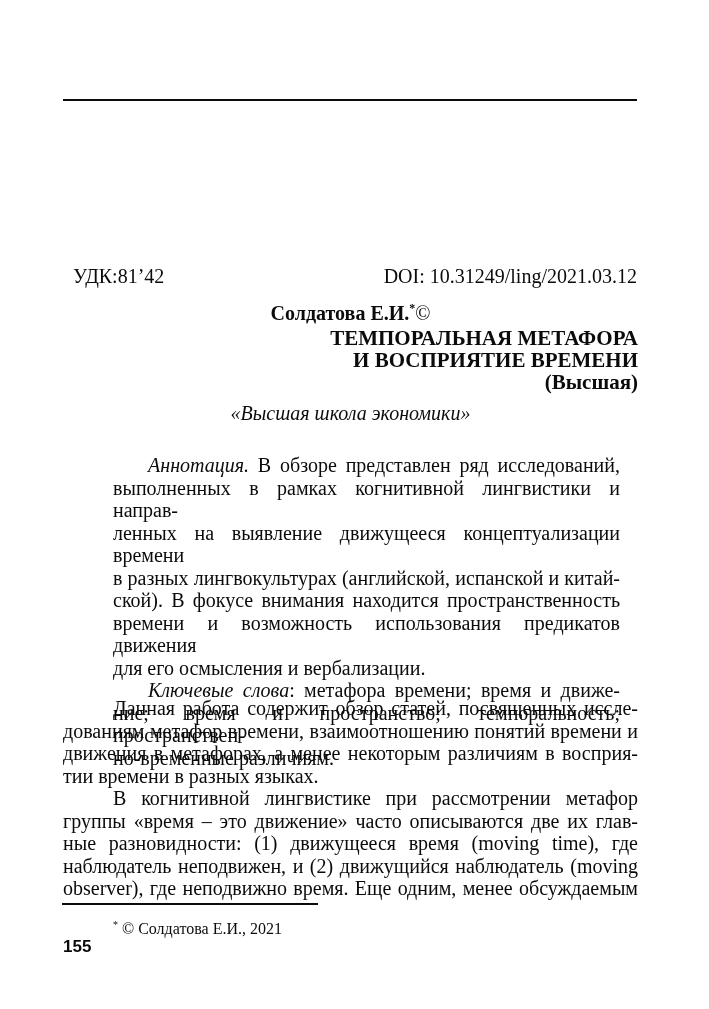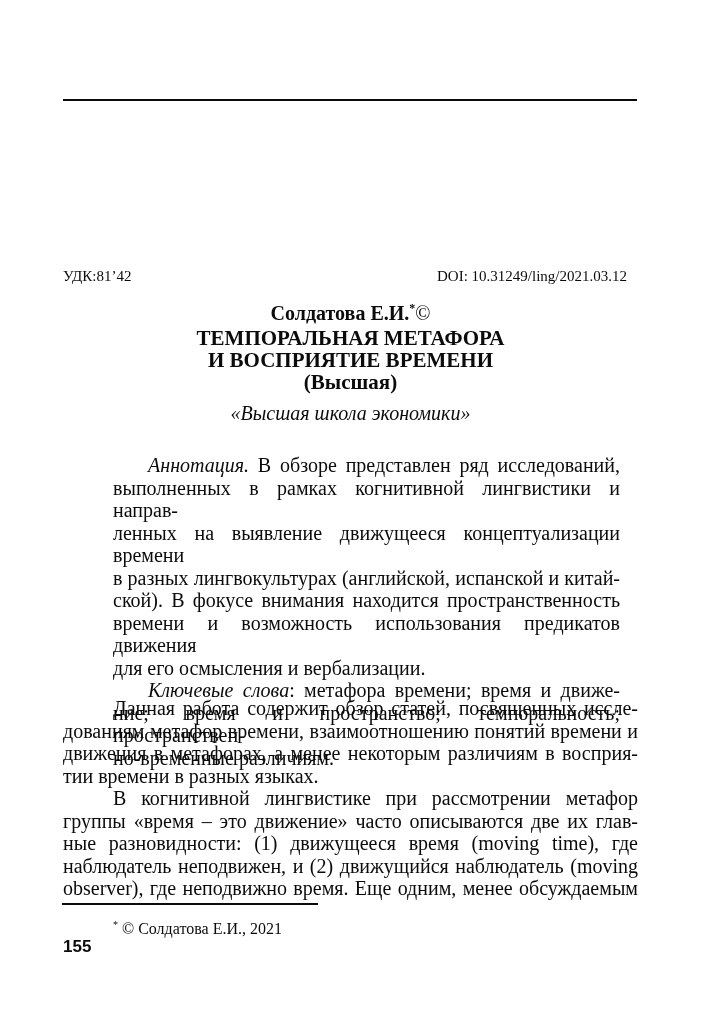--- a/index.html
+++ b/index.html
@@ -9,33 +9,33 @@
     width:709px;height:1009px;
     background:#ffffff;
     color:#0b0b0b;
     font-family:"Liberation Serif", serif;
     overflow:hidden;
   }
   .rule-top{
     position:absolute;left:63px;top:99px;width:574px;height:2px;background:#0b0b0b;
   }
   .udc-row{
-    position:absolute;left:63px;top:264px;width:564px;
+    position:absolute;left:73px;top:264px;width:564px;
     display:flex;justify-content:space-between;
-    font-size:15px;line-height:24px;text-align:right;
+    font-size:20px;line-height:24px;text-align:right;
   }
   .author-line{
     position:absolute;left:63px;top:296px;width:575px;
     text-align:center;font-size:20px;line-height:24px;font-weight:bold;
   }
   .author-line sup{font-size:12px;font-weight:bold;}
   .author-line .copy{font-weight:normal;}
   .title-block{
     position:absolute;left:63px;top:327px;width:575px;
-    text-align:center;font-weight:bold;font-size:21px;line-height:22px;
+    text-align:right;font-weight:bold;font-size:21px;line-height:22px;
   }
   .affil-block{
     position:absolute;left:63px;top:402px;width:575px;
     text-align:center;font-style:italic;font-size:20px;line-height:22px;
   }
   .abstract-block{
     position:absolute;left:113px;top:454px;width:507px;
     font-size:20px;line-height:22.5px;
   }
   .body-block{

